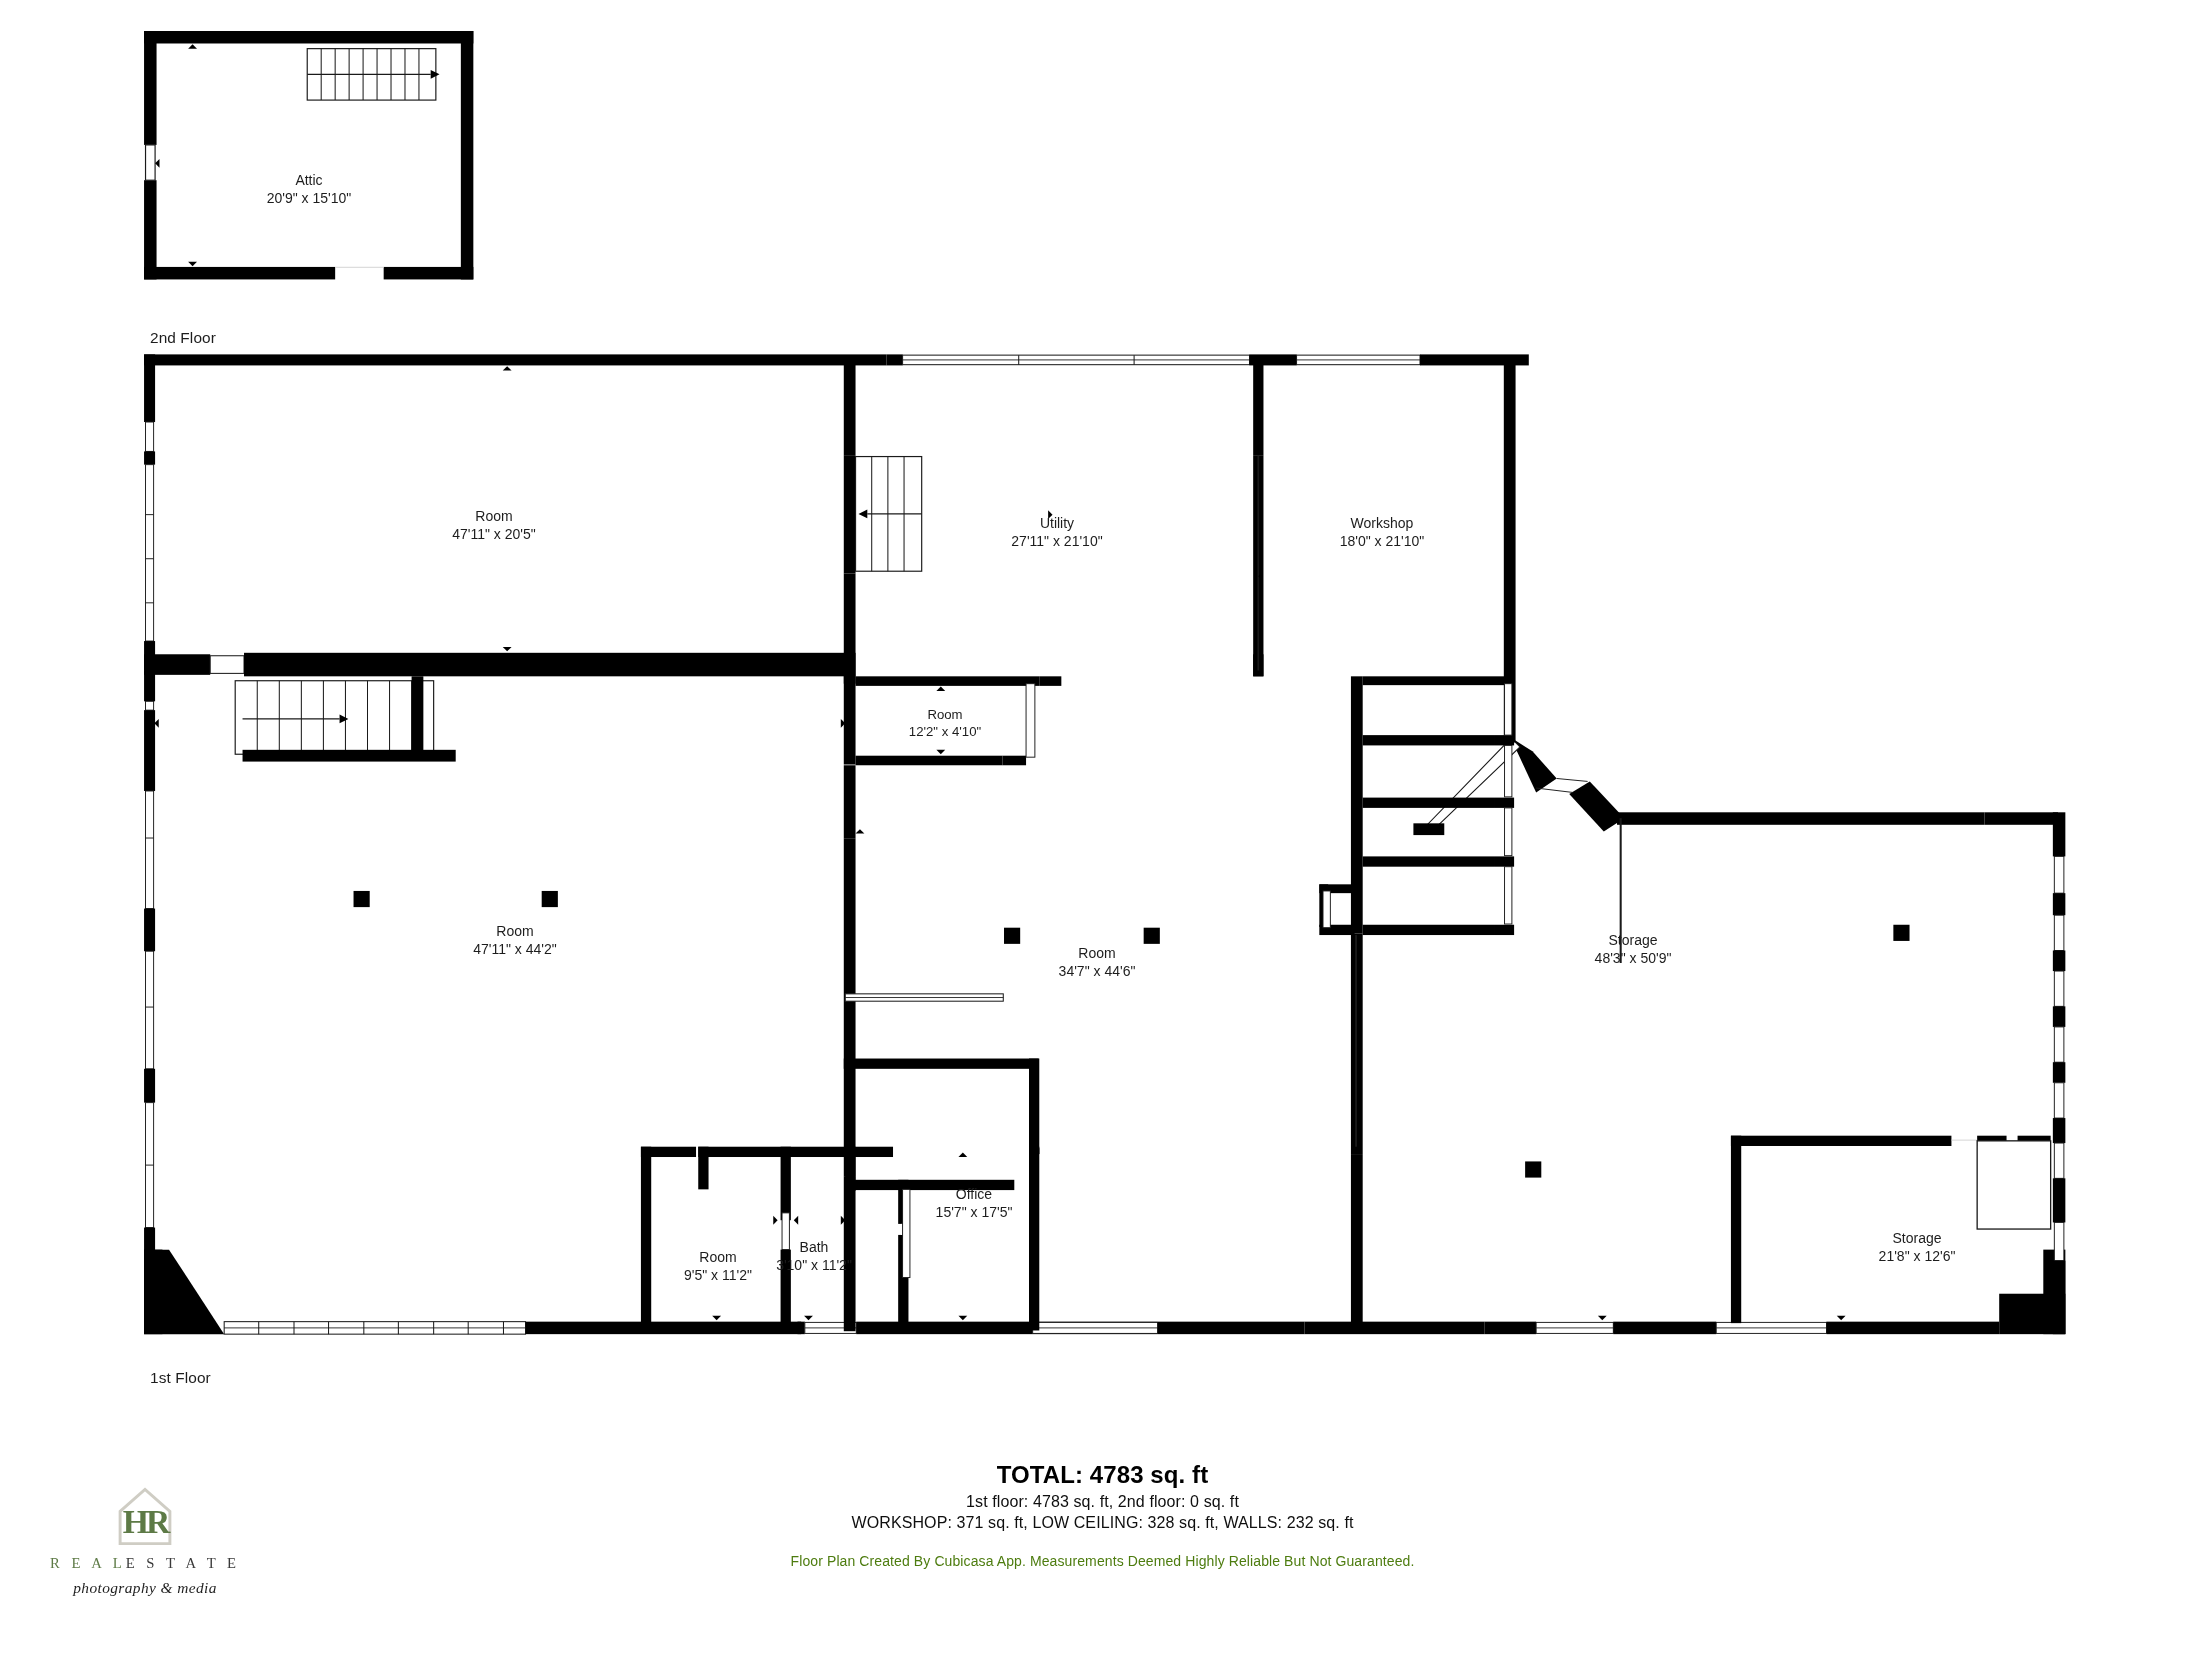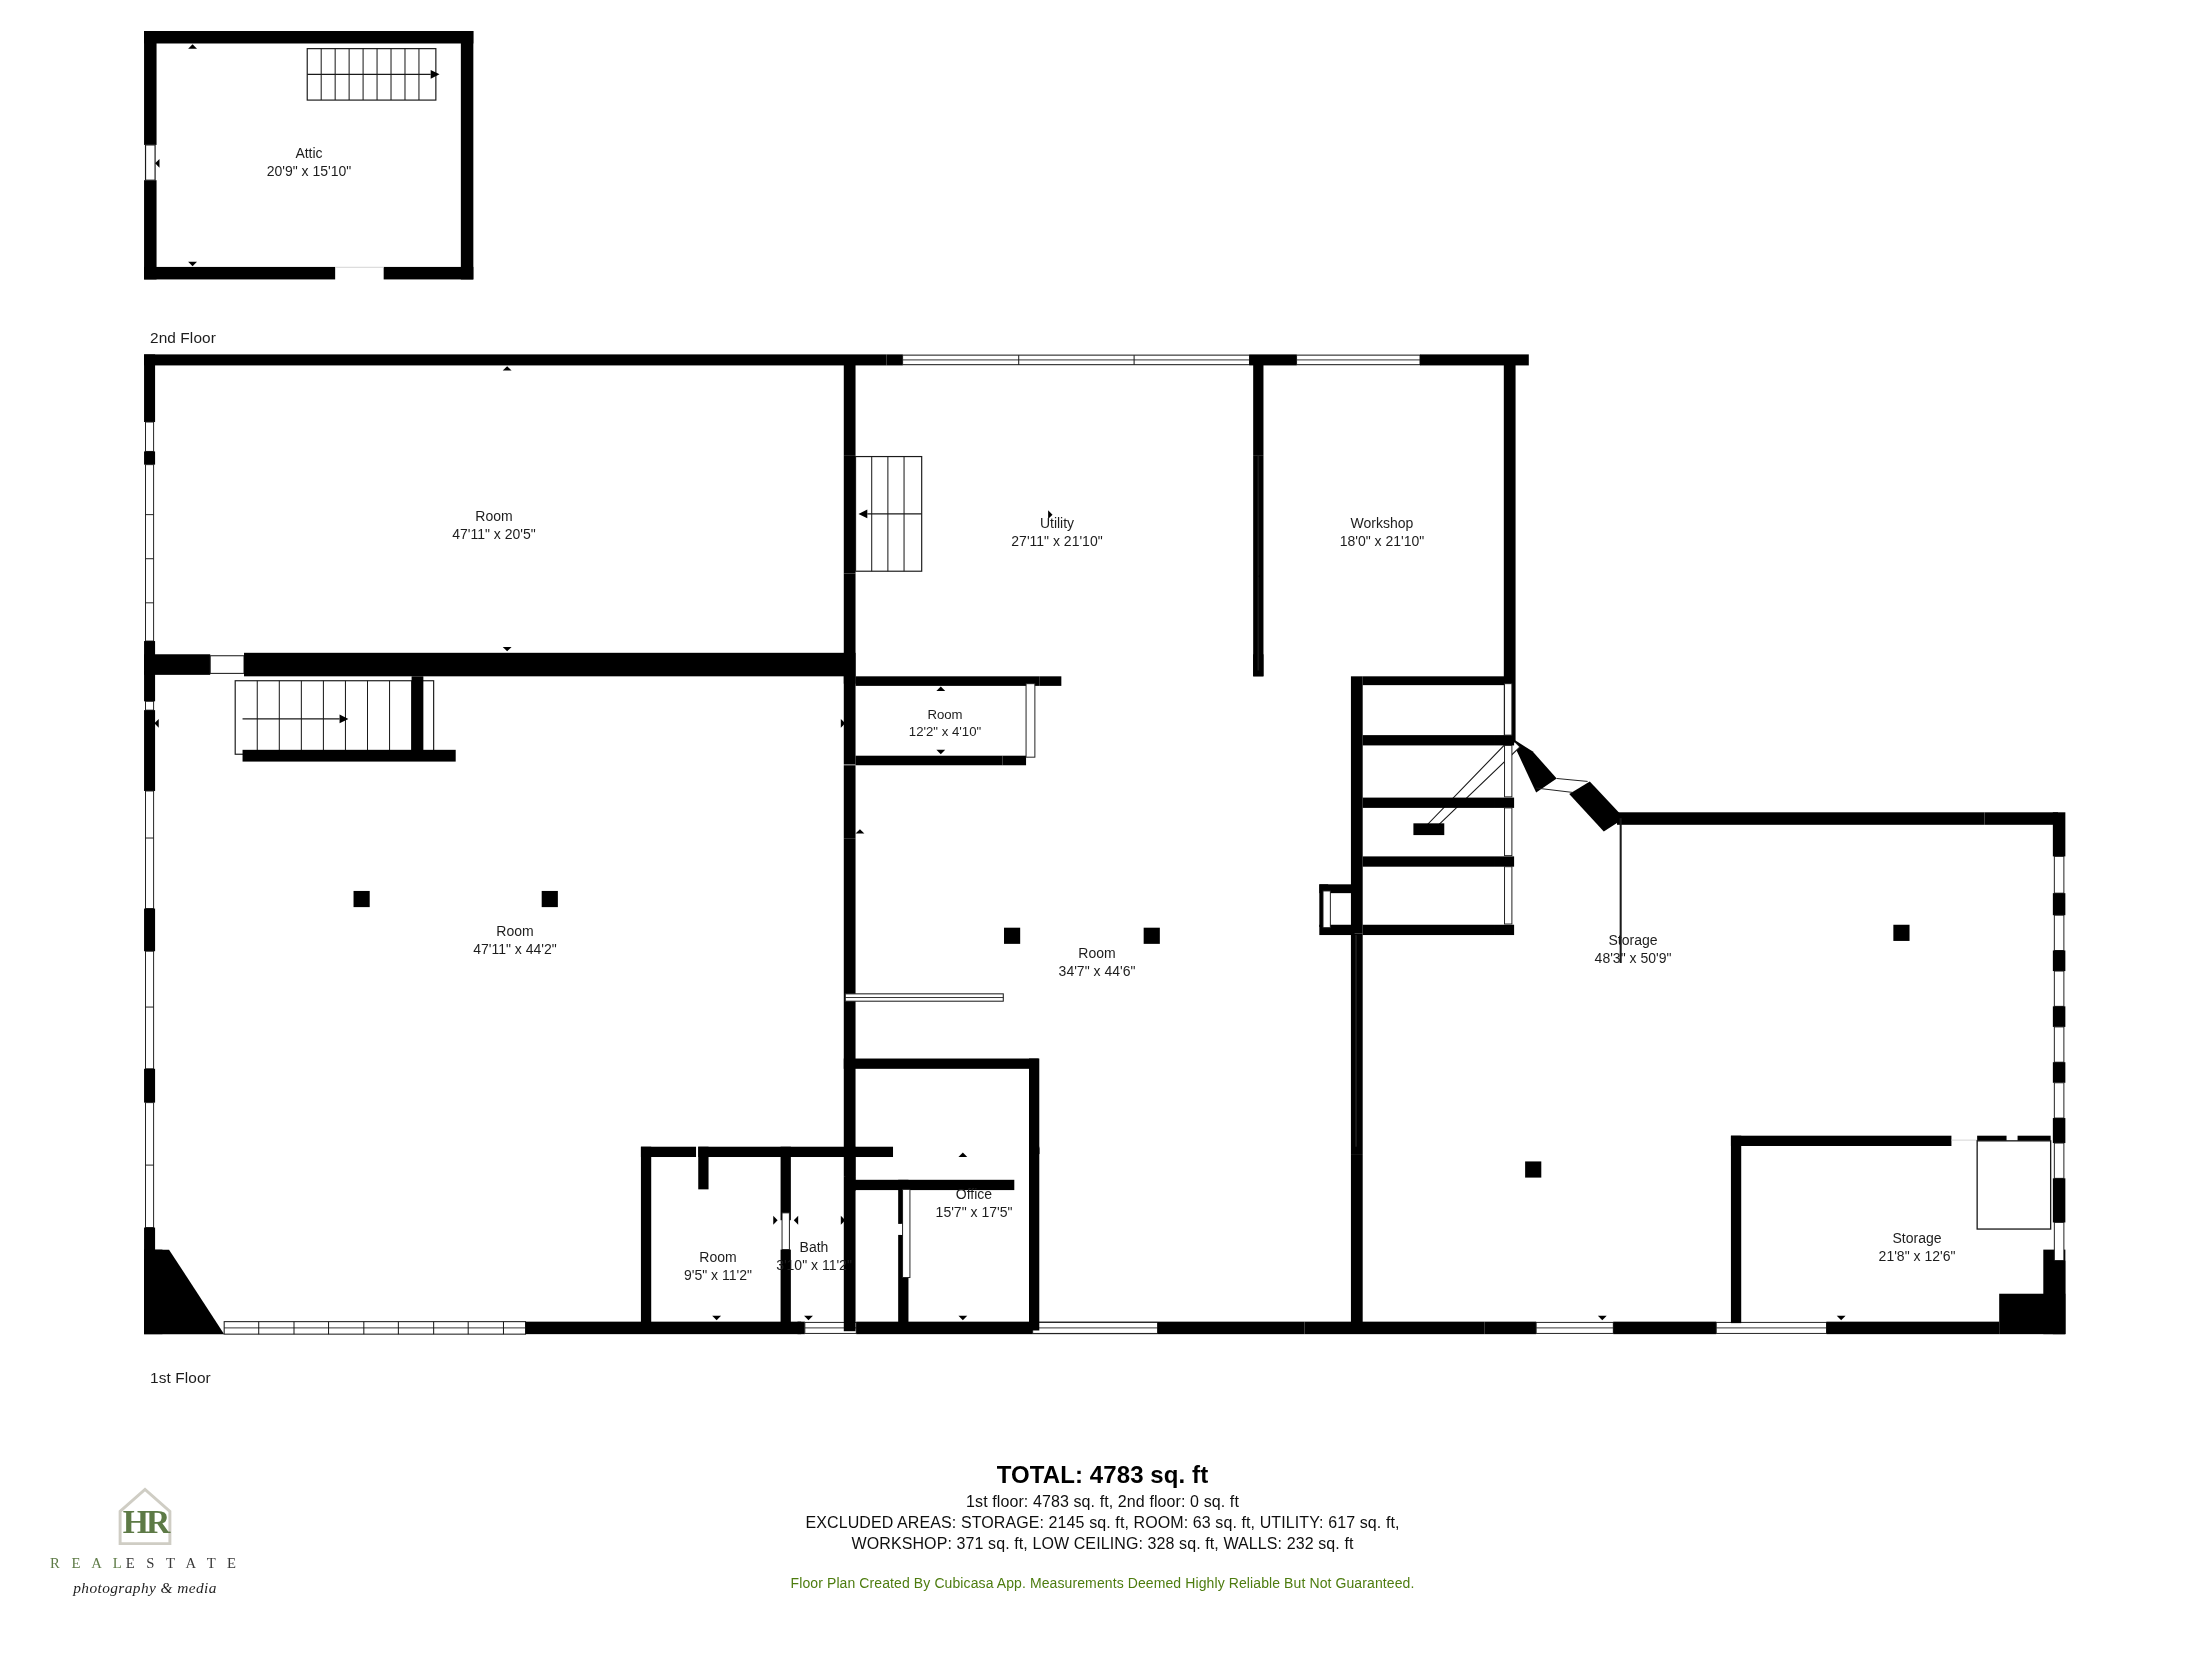--- a/index.html
+++ b/index.html
@@ -420,21 +420,21 @@
       <polygon points="1310,1796 1316,1790 1304,1790" fill="#000"></polygon>
       <polygon points="2180,1796 2186,1790 2174,1790" fill="#000"></polygon>
       <polygon points="1170,1128 1176,1134 1164,1134" fill="#000"></polygon>
     </g>
   </svg>
 
   <div class="floor-caption" id="caption-2nd">2nd Floor</div>
 
   <div class="floor-caption" id="caption-1st">1st Floor</div>
 
-  <div class="room-label" style="left:309px; top:163px;">
+  <div class="room-label" style="left:309px; top:190px;">
     <span class="r-name">Attic</span>
     <span class="r-dim">20'9" x 15'10"</span>
   </div>
 
   <div class="room-label" style="left:494px; top:526px;">
     <span class="r-name">Room</span>
     <span class="r-dim">47'11" x 20'5"</span>
   </div>
 
   <div class="room-label" style="left:1057px; top:533px;">
@@ -483,21 +483,20 @@
   </div>
 
   <div class="room-label" style="left:1917px; top:1248px;">
     <span class="r-name">Storage</span>
     <span class="r-dim">21'8" x 12'6"</span>
   </div>
 
   <div id="summary">
     <div class="total-line">TOTAL: 4783 sq. ft</div>
     <div class="sub-line">1st floor: 4783 sq. ft, 2nd floor: 0 sq. ft</div>
-    <div class="sub-line">EXCLUDED AREAS: STORAGE: 2145 sq. ft, ROOM: 63 sq. ft, UTILITY: 617 sq. ft,</div>
     <div class="sub-line">WORKSHOP: 371 sq. ft, LOW CEILING: 328 sq. ft, WALLS: 232 sq. ft</div>
     <div class="disclaimer">Floor Plan Created By Cubicasa App. Measurements Deemed Highly Reliable But Not Guaranteed.</div>
   </div>
 
   <div id="logo">
     <div class="mark-wrap">
       <svg width="82" height="66" viewBox="0 0 112 90">
 
         <path d="M 22 36 L 56 6 L 90 36 L 90 80 L 22 80 Z" fill="none" stroke="#cfcdc4" stroke-width="4"></path>
 

